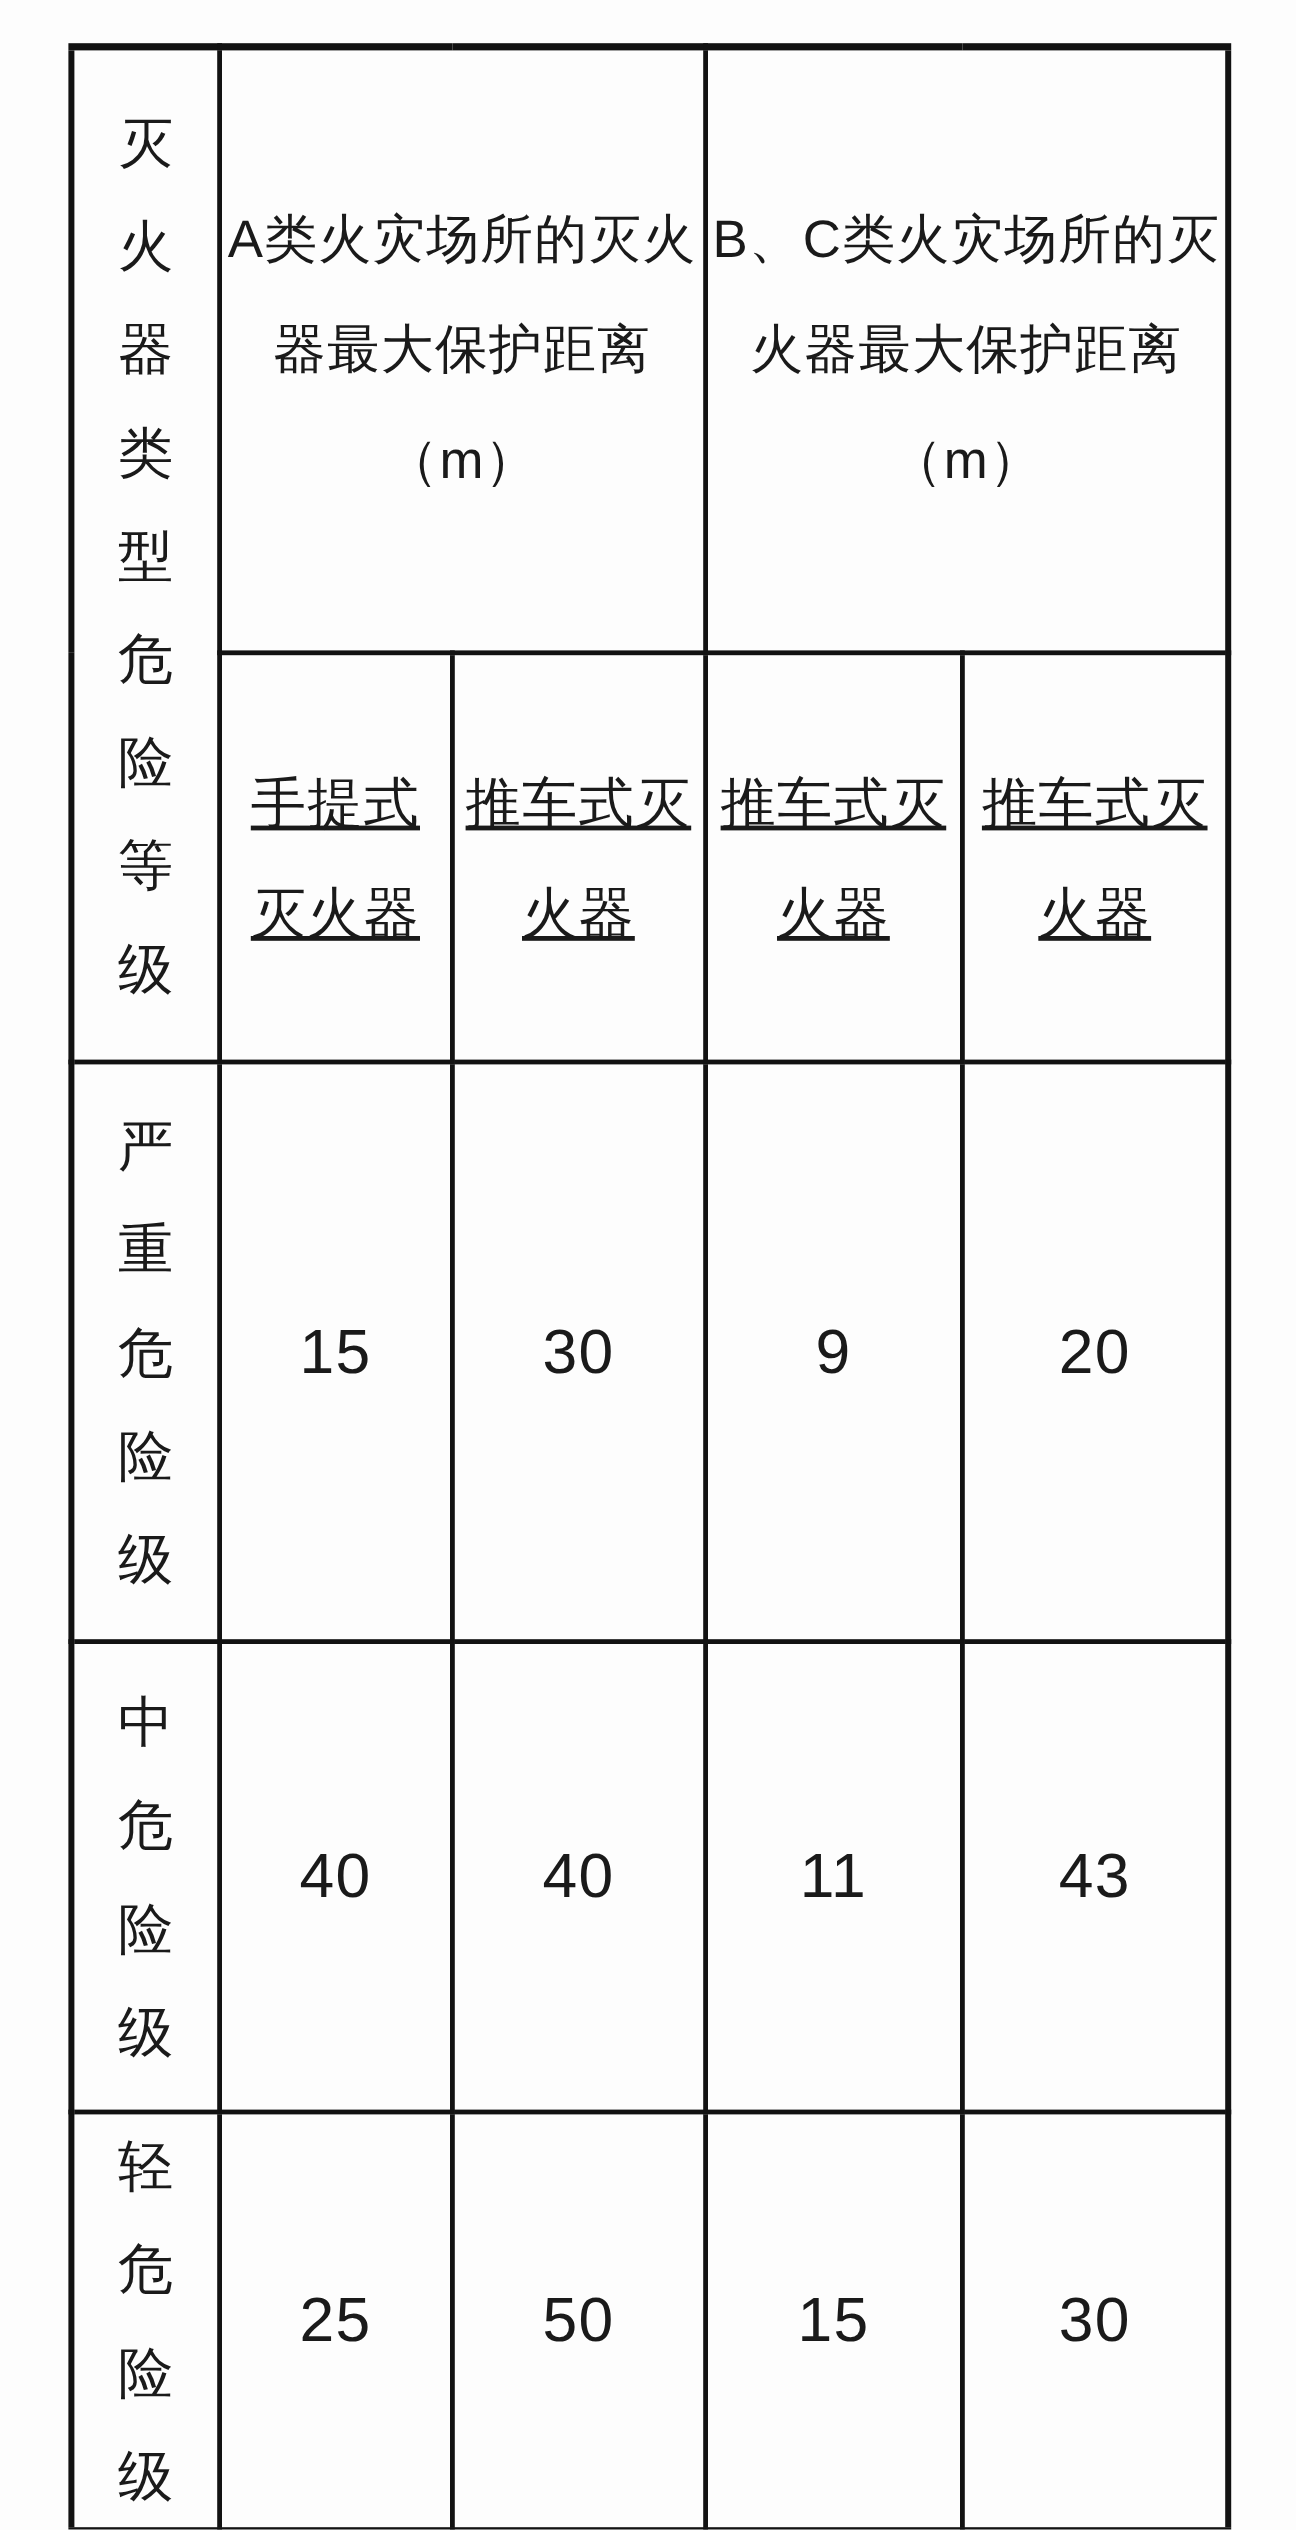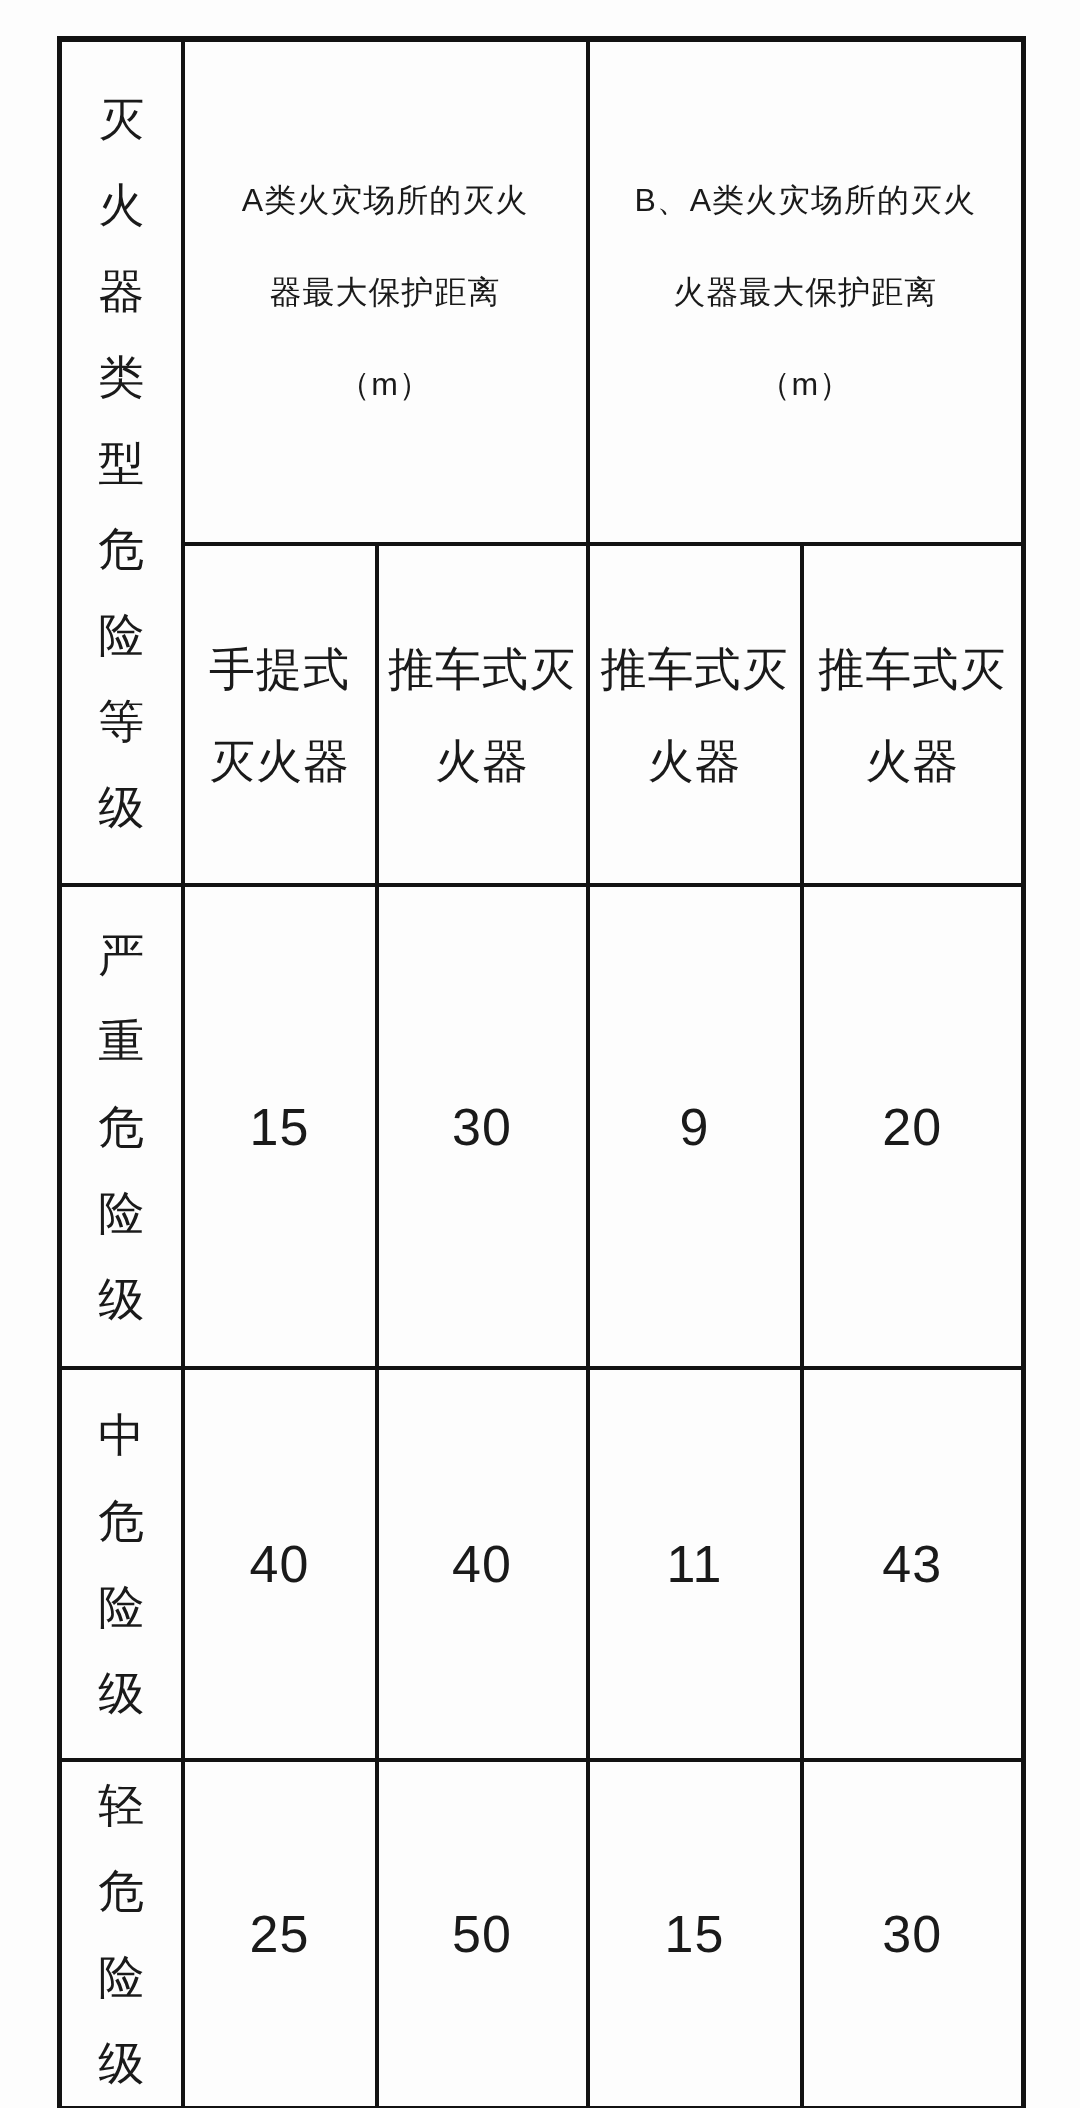--- a/index.html
+++ b/index.html
@@ -38,29 +38,30 @@
     overflow: hidden;
     background: #fdfdfd;
   }
   tr.r1 { height: 505px; }
   tr.r2 { height: 341px; }
   tr.r3 { height: 483px; }
   tr.r4 { height: 392px; }
   tr.r5 { height: 345px; }
   .ghead {
     white-space: pre-line;
-    font-size: 32px;
+    font-size: 44px;
     line-height: 92px;
     letter-spacing: 1px;
   }
   .subhead {
     white-space: pre-line;
     font-size: 46px;
     line-height: 92px;
     letter-spacing: 1px;
+    text-decoration: underline;
   }
   .vlabel {
     white-space: pre-line;
     font-size: 46px;
     line-height: 86px;
   }
   .num {
     font-size: 52px;
     letter-spacing: 1px;
   }
@@ -84,21 +85,21 @@
 器
 类
 型
 危
 险
 等
 级</td>
         <td colspan="2" class="ghead">A类火灾场所的灭火
 器最大保护距离
 （m）</td>
-        <td colspan="2" class="ghead">B、A类火灾场所的灭火
+        <td colspan="2" class="ghead">B、C类火灾场所的灭
 火器最大保护距离
 （m）</td>
       </tr>
       <tr class="r2">
         <td class="subhead">手提式
 灭火器</td>
         <td class="subhead">推车式灭
 火器</td>
         <td class="subhead">推车式灭
 火器</td>

